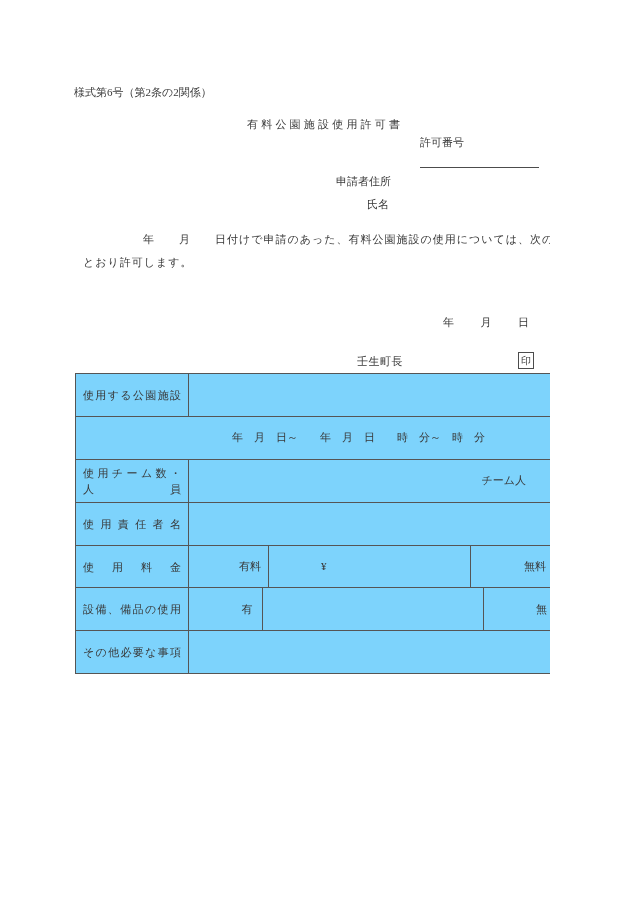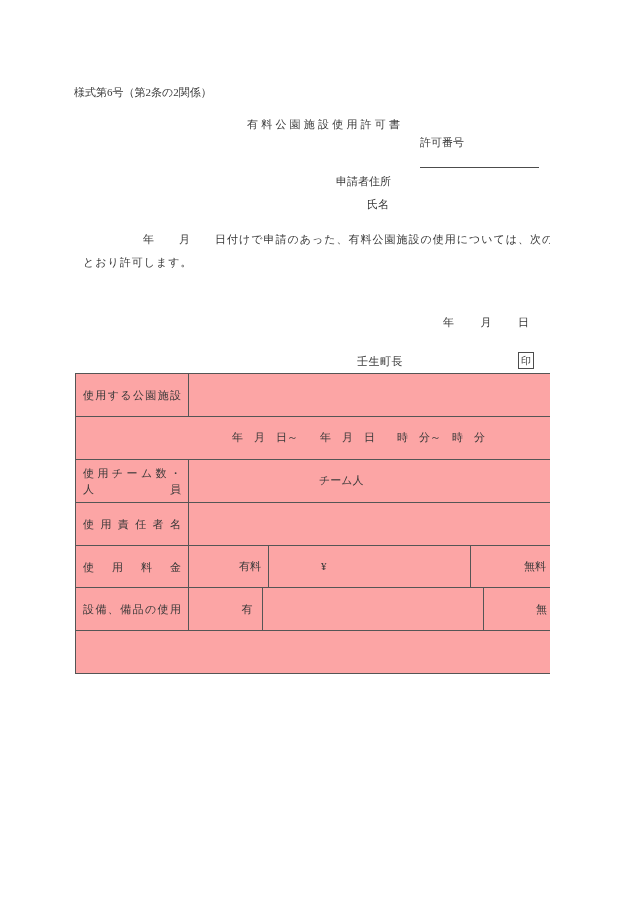--- a/index.html
+++ b/index.html
@@ -18,32 +18,32 @@
   .body-line1{left:143px;top:233px;letter-spacing:1px;}
   .body-line2{left:83px;top:256px;letter-spacing:1px;}
   .date-line{left:443px;top:316px;letter-spacing:1.5px;}
   .mayor{left:357px;top:355px;letter-spacing:0.5px;}
   .seal{
     left:518px;top:352px;width:14px;height:15px;border:1px solid #4c4c4c;
     display:flex;align-items:center;justify-content:center;font-size:10px;white-space:nowrap;
   }
   .permit-table{
     position:absolute;left:75px;top:373px;width:480px;
-    border:1px solid #555;background:#fca5a5;
+    border:1px solid #555;background:#7dd3fc;
   }
   .trow{display:flex;height:41.9px;border-bottom:1px solid #555;}
   .trow:last-child{border-bottom:none;}
   .tlabel{
     width:113px;min-width:113px;box-sizing:border-box;border-right:1px solid #555;
     padding:0 7px;display:flex;flex-direction:column;justify-content:center;
   }
   .jline{text-align:justify;text-align-last:justify;width:100%;line-height:16px;}
   .tvalue{flex:1;display:flex;align-items:center;box-sizing:border-box;min-width:0;}
   .v-datetime{justify-content:center;padding-left:85px;}
-  .v-teams{justify-content:flex-start;padding-left:130px;padding-right:30px;}
+  .v-teams{justify-content:flex-end;padding-left:130px;padding-right:30px;}
   .sub{display:flex;align-items:center;justify-content:center;box-sizing:border-box;height:100%;margin-left:43px;}
   .sub-paid{width:37px;border-right:1px solid #555;}
   .sub-yen{flex:1;justify-content:flex-start;padding-left:9px;border-right:1px solid #555;}
   .sub-free{width:42px;}
   .sub-has{width:31px;border-right:1px solid #555;}
   .sub-blank{flex:1;border-right:1px solid #555;}
   .sub-none{width:29px;}
 </style>
 </head>
 <body>
@@ -127,17 +127,20 @@
         <div class="jline">設備、備品の使用</div>
       </div>
       <div class="tvalue">
         <div class="sub sub-has">有</div>
         <div class="sub sub-blank"></div>
         <div class="sub sub-none">無</div>
       </div>
     </div>
 
     <div class="trow">
+      <div class="tlabel">
+        <div class="jline">その他必要な事項</div>
+      </div>
       <div class="tvalue"></div>
     </div>
 
   </div>
 </div>
 
 </body></html>

